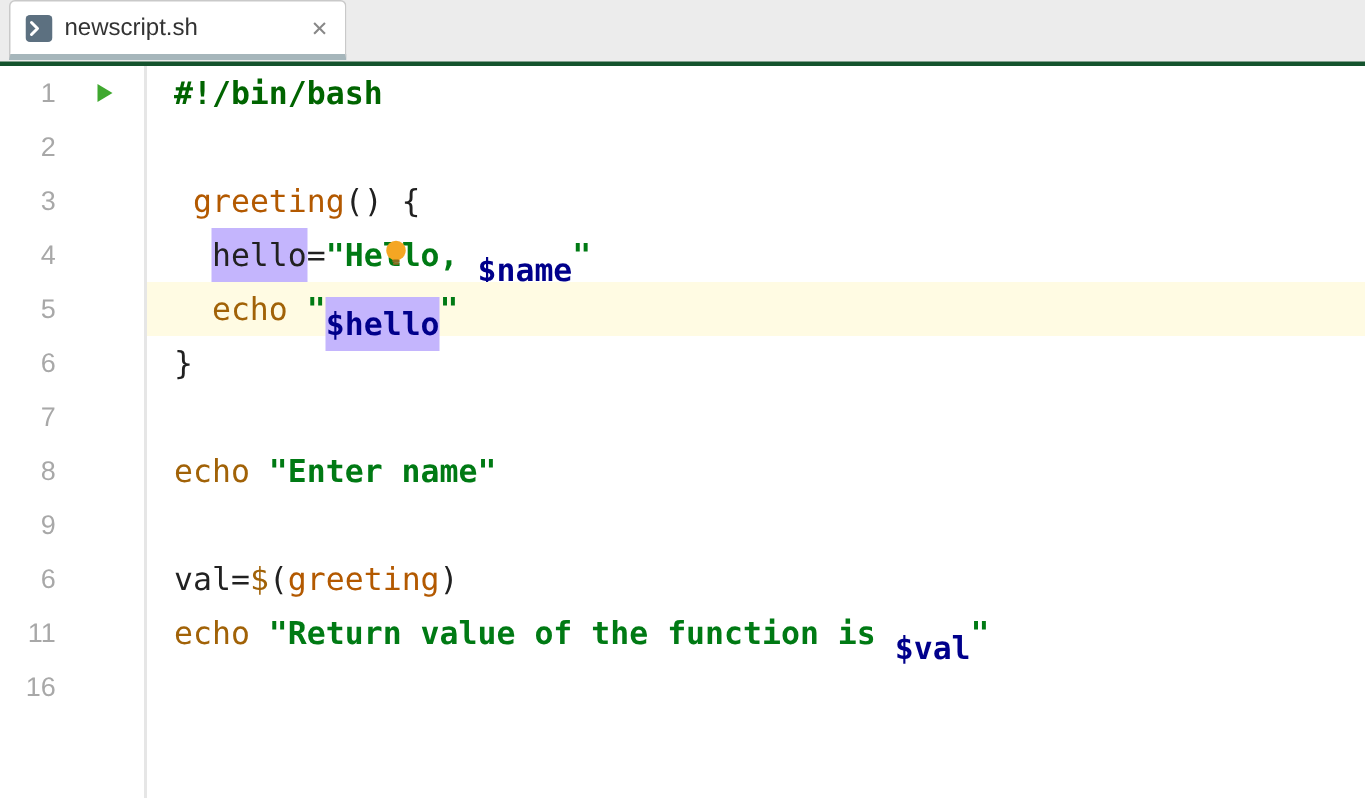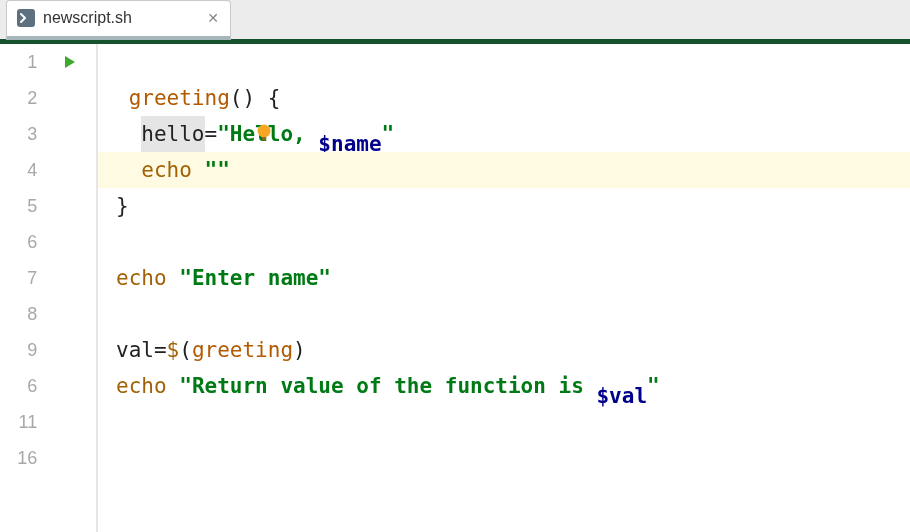--- a/index.html
+++ b/index.html
@@ -7,23 +7,23 @@
     width: 910px;
     height: 532px;
     font-family: "Menlo", "Consolas", "DejaVu Sans Mono", monospace;
     background: #ffffff;
     overflow: hidden;
   }
   
   .tabbar {
     height: 44px;
     background: #ececec;
-    border-bottom: 5px solid #14532d;
-    display: flex;
-    align-items: center;
+    border-bottom: 3px solid #14532d;
+    display: flex;
+    align-items: flex-start;
   }
   .tab {
     height: 40px;
     min-width: 225px;
     background: #ffffff;
     border: 1px solid #c9c9c9;
     border-bottom: 4px solid #a6b6bb;
     border-top-left-radius: 4px;
     border-top-right-radius: 4px;
     margin-left: 6px;
@@ -100,21 +100,21 @@
   
   .tok-comment, .tok-shebang { color:#006400; font-weight:700; }
   .tok-keyword { color:#00008b; font-weight:700; }
   .tok-func    { color:#b35900; }
   .tok-builtin { color:#a16207; }
   .tok-string  { color:#007a14; font-weight:700; }
   .tok-var     { color:#00008b; font-weight:700;margin-top:19px; }
   .tok-plain   { color:#212121; }
   .tok-paren   { color:#212121; }
   .var-hl {
-    background: #e5e5e5;
+    background: #c4b5fd;
   }
   .wavy {
     text-decoration: underline wavy #b0b0b0;
     text-decoration-thickness: 1.5px;
     text-underline-offset: 3px;
   }
   
   .bulb-wrap {
     position: absolute;
     left: 18px;
@@ -197,39 +197,40 @@
         <span class="gutter-marker"></span>
       </div>
     <div class="gutter-row">
         <span class="gutter-num">16</span>
         <span class="gutter-marker"></span>
       </div>
   </div>
 
   <div class="code">
 
+    <div class="code-row"><span class="tok-shebang">#!/bin/bash</span></div>
 
     <div class="code-row"></div>
 
     <div class="code-row"><span class="tok-plain"> </span><span class="tok-func">greeting</span><span class="tok-plain">() {</span></div>
 
     <div class="code-row" style="position:relative;">
       <span class="tok-plain">  </span><span class="tok-plain var-hl">hello</span><span class="tok-plain">=</span><span class="tok-string">"</span><span class="tok-string">Hello, </span><span class="tok-var">$name</span><span class="tok-string">"</span>
       <span class="bulb-wrap">
         <span class="bulb">
           <svg width="20" height="20" viewBox="0 0 20 20">
             <circle cx="10" cy="9" r="6.5" fill="#f5a623"></circle>
             <rect x="7.5" y="15" width="5" height="2" rx="1" fill="#8b6b1f"></rect>
             <rect x="8" y="17" width="4" height="1.5" rx="0.75" fill="#8b6b1f"></rect>
           </svg>
         </span>
       </span>
     </div>
 
-    <div class="code-row highlighted"><span class="tok-plain">  </span><span class="tok-builtin">echo</span><span class="tok-plain"> </span><span class="tok-string">"</span><span class="tok-string">"</span></div>
+    <div class="code-row highlighted"><span class="tok-plain">  </span><span class="tok-builtin">echo</span><span class="tok-plain"> </span><span class="tok-string">"</span><span class="tok-var var-hl">$hello</span><span class="tok-string">"</span></div>
 
     <div class="code-row"><span class="tok-plain">}</span></div>
 
     <div class="code-row"></div>
 
     <div class="code-row"><span class="tok-builtin">echo</span><span class="tok-plain"> </span><span class="tok-string">"</span><span class="tok-string">Enter name</span><span class="tok-string">"</span></div>
 
 
     <div class="code-row"></div>
 

